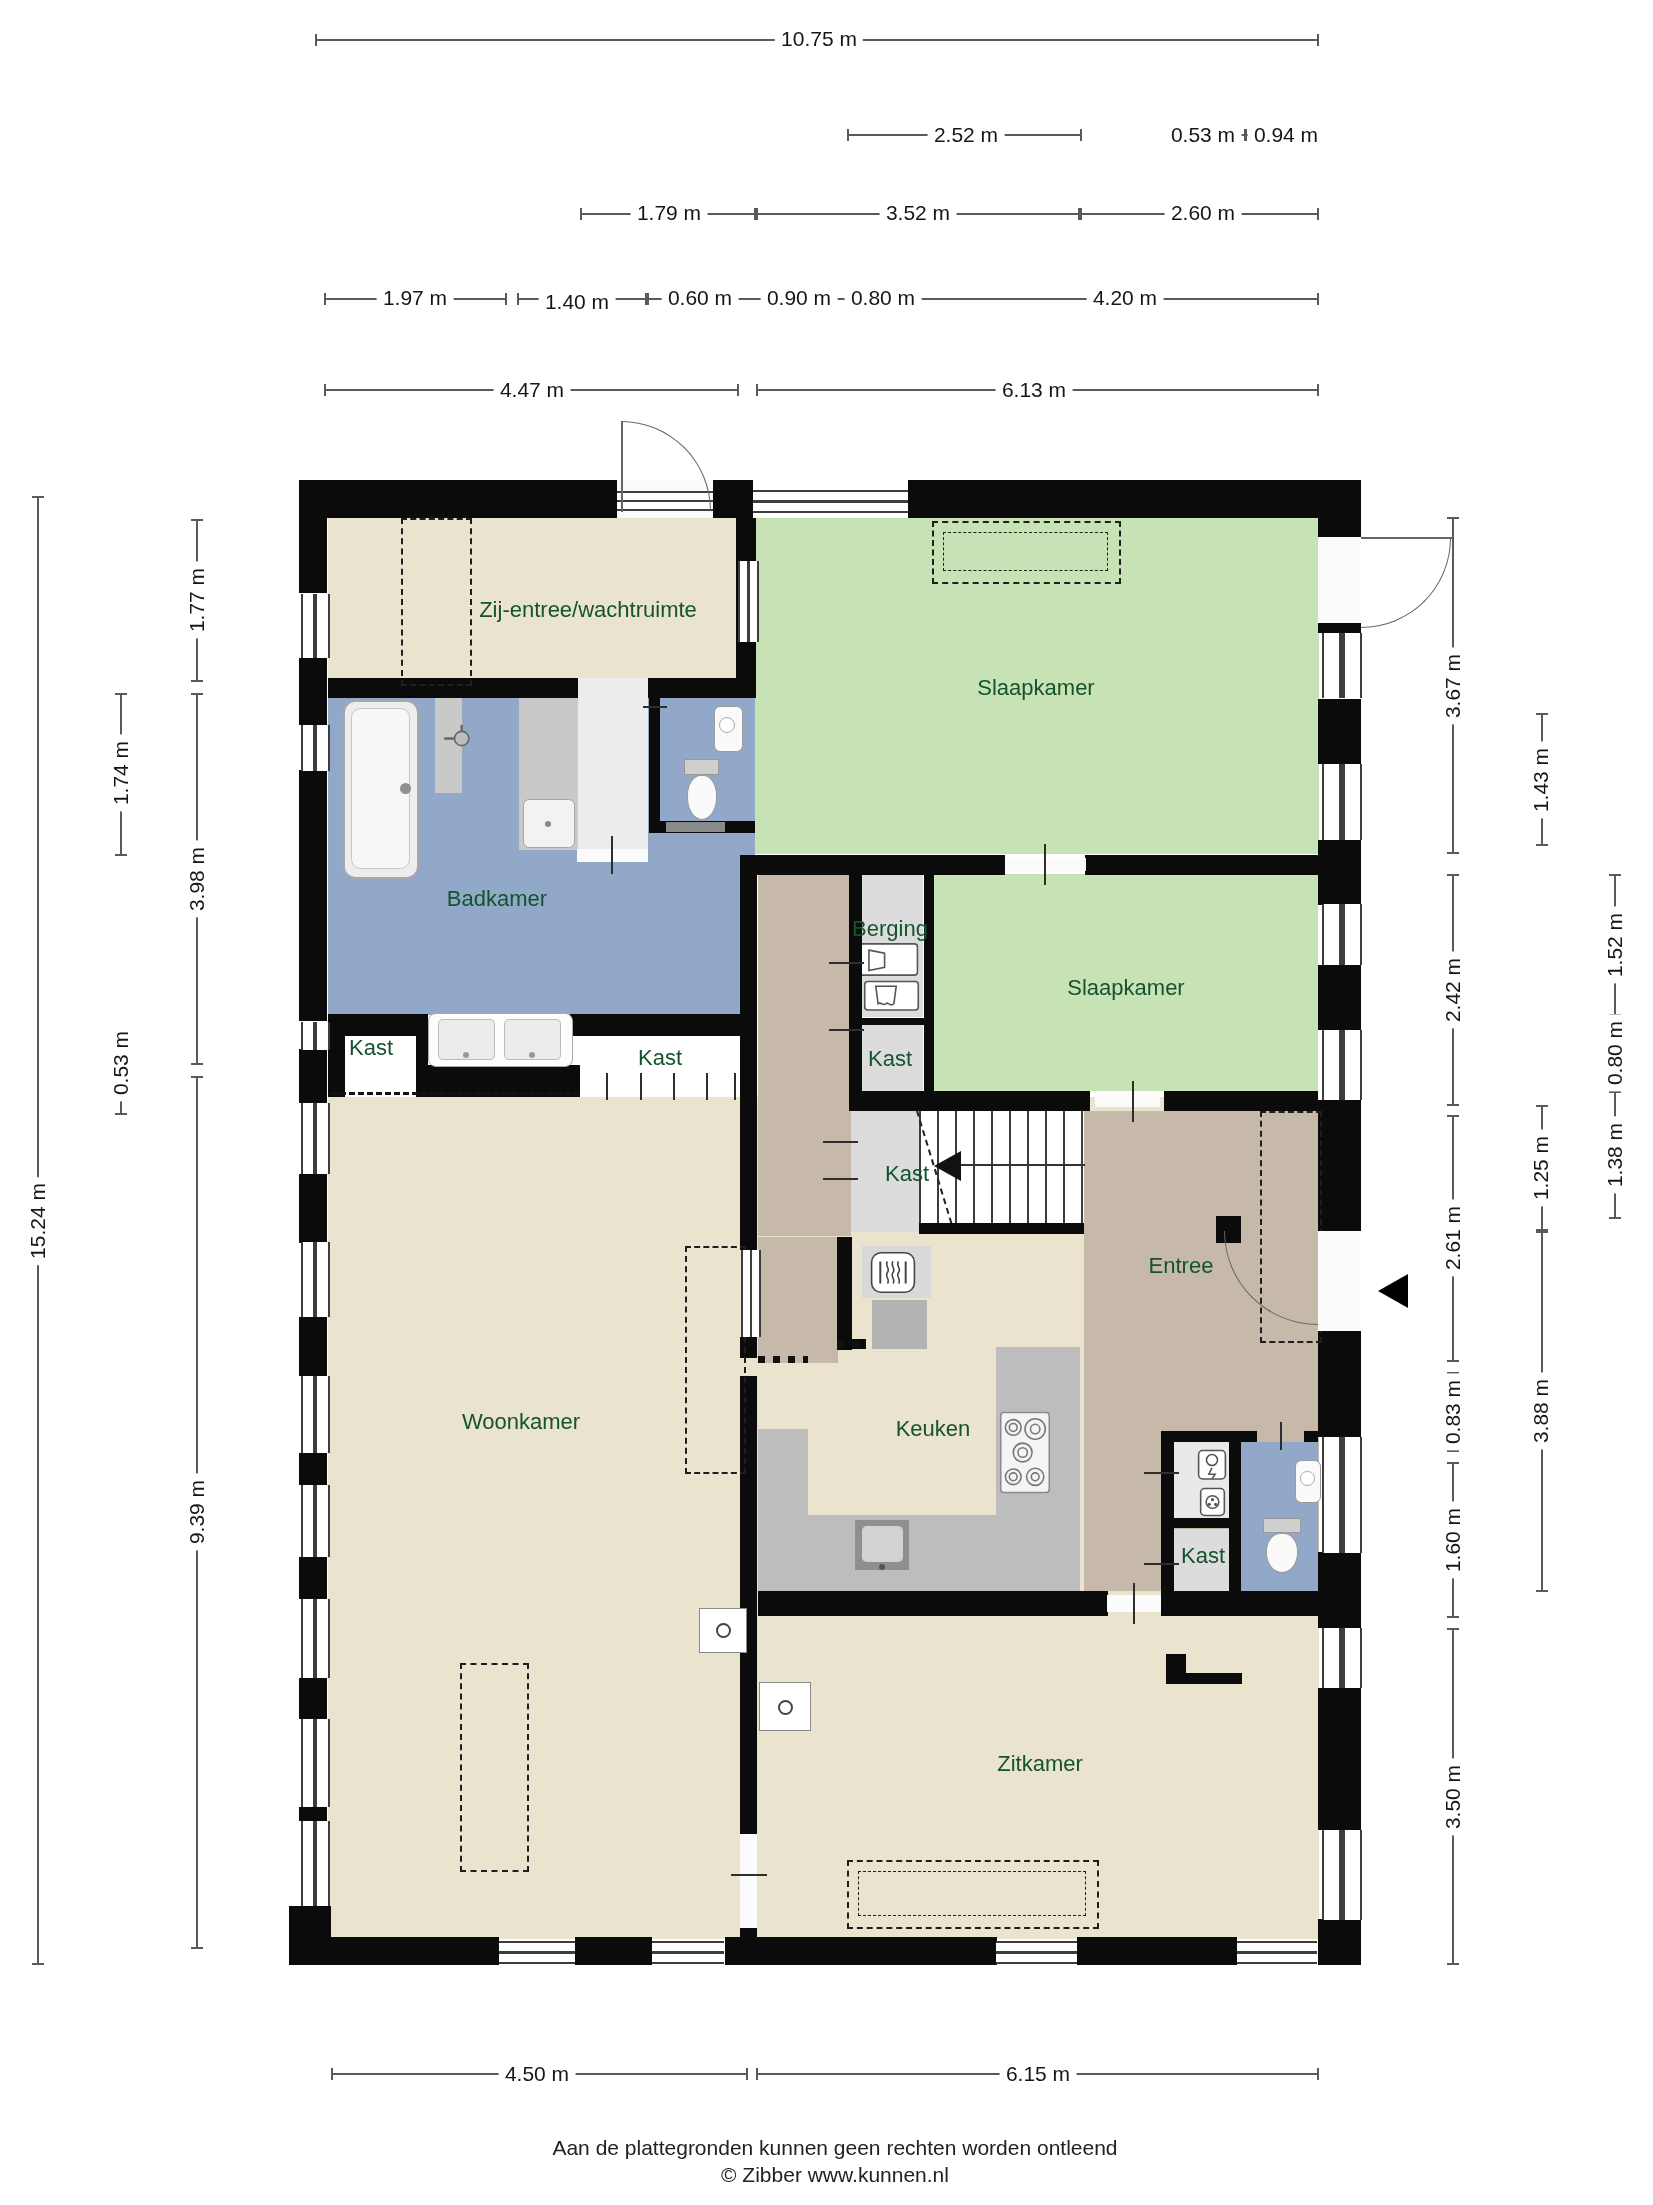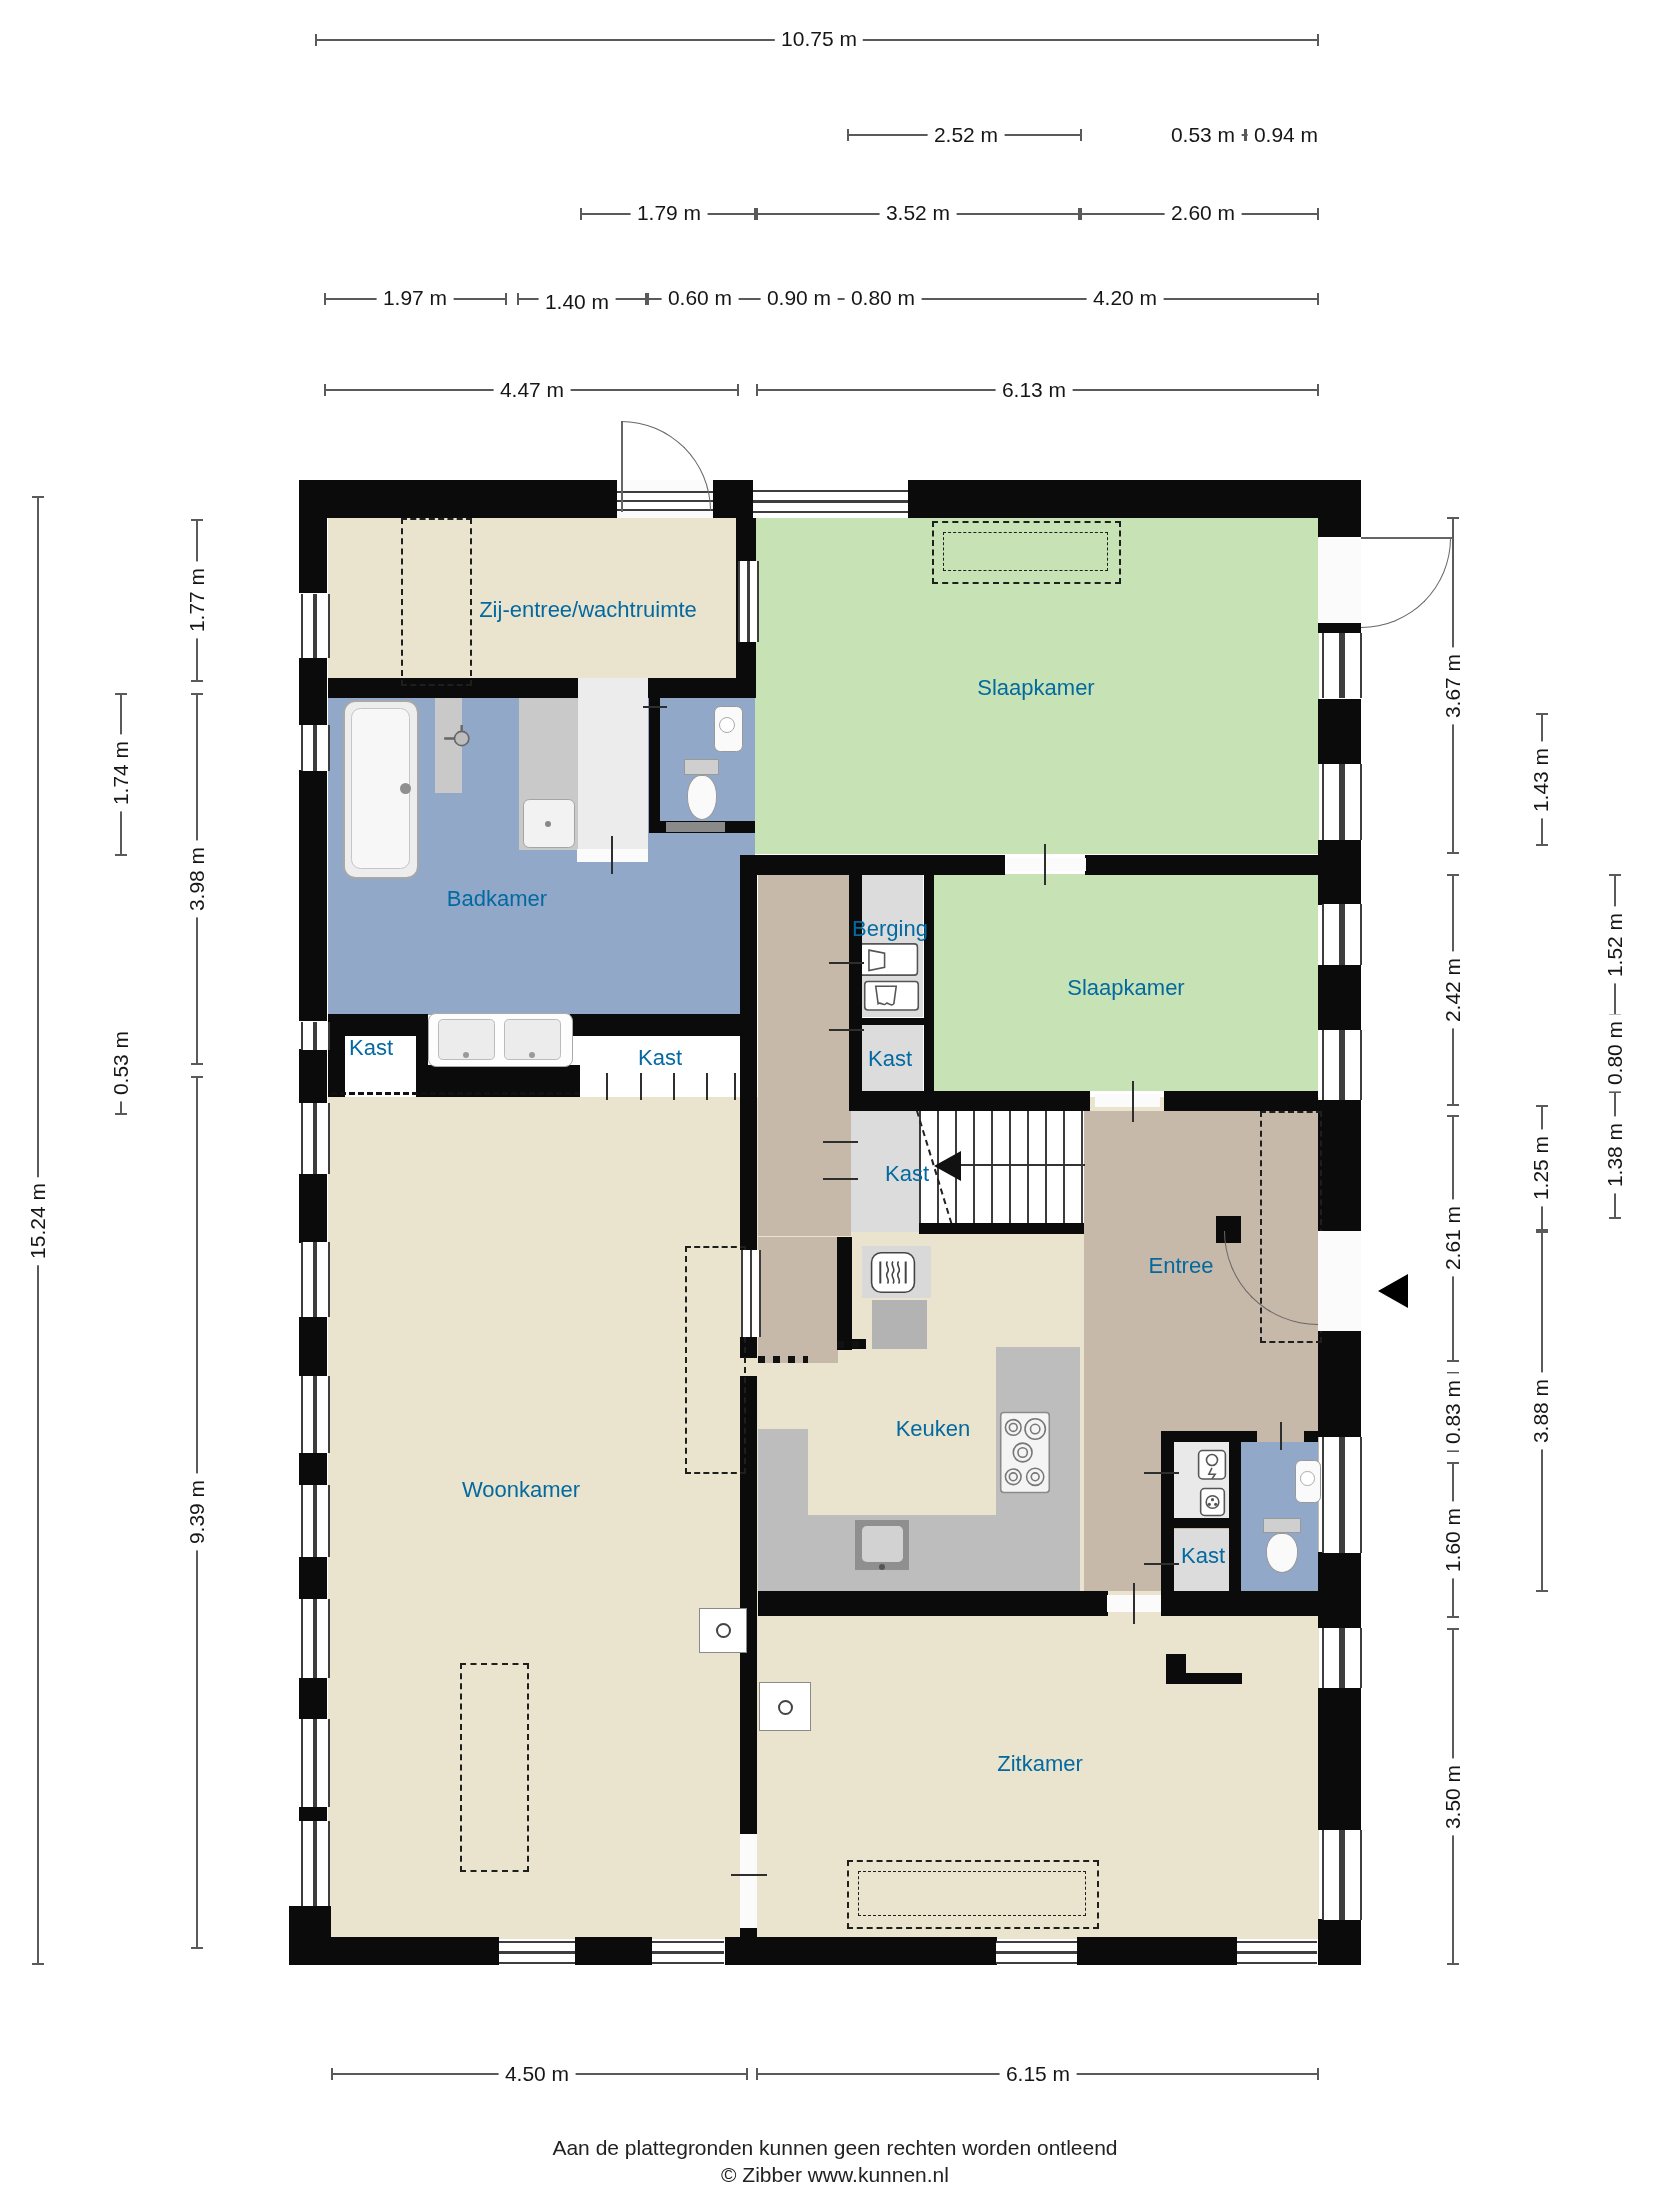--- a/index.html
+++ b/index.html
@@ -16,21 +16,21 @@
   .winh{position:absolute;border-top:2.4px solid #3d3d3d;border-bottom:2.4px solid #3d3d3d;
         background:linear-gradient(180deg,#fff 0 42%,#3d3d3d 42% 58%,#fff 58% 100%);z-index:30}
   .thr{position:absolute;background:#fbfbfb;z-index:30}
   .tick{position:absolute;background:#2e2e2e;z-index:35}
   .dot{position:absolute;height:7px;z-index:26;
        background-image:repeating-linear-gradient(90deg,#111 0 7px,transparent 7px 15px)}
   .arc{position:absolute;z-index:32}
   .arc.ne{border-top:1.6px solid #666;border-right:1.6px solid #666;border-top-right-radius:100%}
   .arc.se{border-bottom:1.6px solid #666;border-right:1.6px solid #666;border-bottom-right-radius:100%}
   .arc.sw{border-bottom:1.6px solid #666;border-left:1.6px solid #666;border-bottom-left-radius:100%}
-  .lbl{position:absolute;transform:translate(-50%,-50%);font-size:22px;color:#0369a1;
+  .lbl{position:absolute;transform:translate(-50%,-50%);font-size:22px;color:#14532d;
        white-space:nowrap;z-index:40}
   .lh{position:absolute;height:1.6px;background:#5a5a5a;z-index:2}
   .lh::before,.lh::after{content:"";position:absolute;top:-5.5px;width:1.6px;height:12.6px;background:#5a5a5a}
   .lh::before{left:0}.lh::after{right:0}
   .lv{position:absolute;width:1.6px;background:#5a5a5a;z-index:2}
   .lv::before,.lv::after{content:"";position:absolute;left:-5.5px;height:1.6px;width:12.6px;background:#5a5a5a}
   .lv::before{top:0}.lv::after{bottom:0}
   .dlbl{position:absolute;transform:translate(-50%,-50%);background:#fff;padding:1.6px 6.3px;
         font-size:21px;color:#161616;white-space:nowrap;z-index:4}
   .dlbl.rot{transform:translate(-50%,-50%) rotate(-90deg)}
@@ -296,21 +296,21 @@
 <div class="lbl" style="left:497px;top:899px">Badkamer</div>
 <div class="lbl" style="left:890px;top:929px">Berging</div>
 <div class="lbl" style="left:1126px;top:988px">Slaapkamer</div>
 <div class="lbl" style="left:371px;top:1048px">Kast</div>
 <div class="lbl" style="left:660px;top:1058px">Kast</div>
 <div class="lbl" style="left:890px;top:1059px">Kast</div>
 <div class="lbl" style="left:907px;top:1174px">Kast</div>
 <div class="lbl" style="left:1181px;top:1266px">Entree</div>
 <div class="lbl" style="left:933px;top:1429px">Keuken</div>
 <div class="lbl" style="left:1203px;top:1556px">Kast</div>
-<div class="lbl" style="left:521px;top:1490px">Woonkamer</div>
+<div class="lbl" style="left:521px;top:1422px">Woonkamer</div>
 <div class="lbl" style="left:1040px;top:1764px">Zitkamer</div>
 
 <div class="lh" style="left:315px;top:39px;width:1004px"></div>
 <div class="dlbl" style="left:819px;top:39px">10.75 m</div>
 <div class="lh" style="left:847px;top:134px;width:235px"></div>
 <div class="lh" style="left:1196px;top:134px;width:50px"></div>
 <div class="lh" style="left:1245px;top:134px;width:74px"></div>
 <div class="dlbl" style="left:966px;top:135px">2.52 m</div>
 <div class="dlbl" style="left:1203px;top:135px">0.53 m</div>
 <div class="dlbl" style="left:1286px;top:135px">0.94 m</div>

